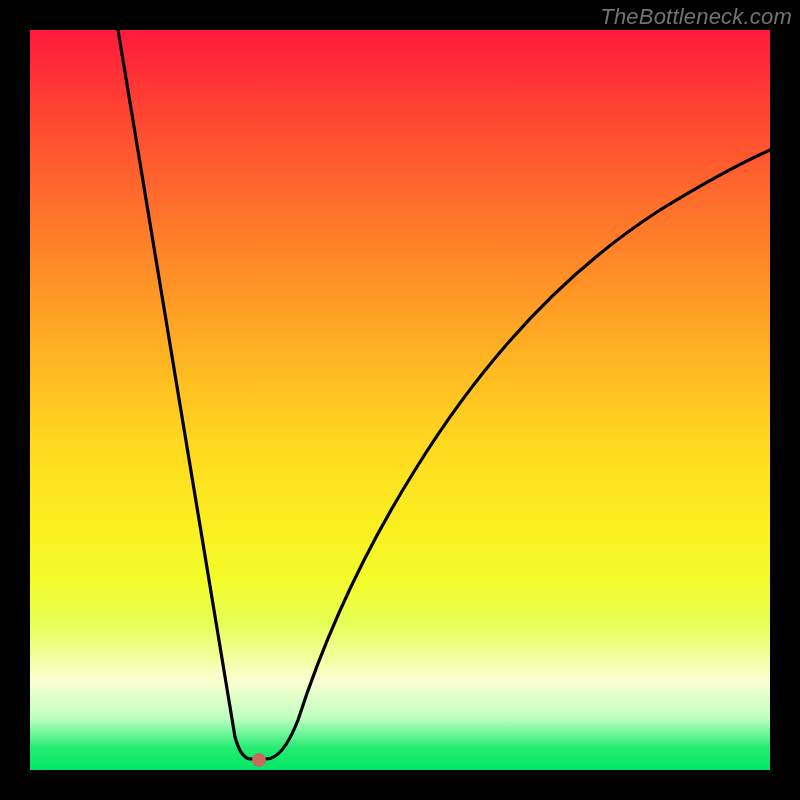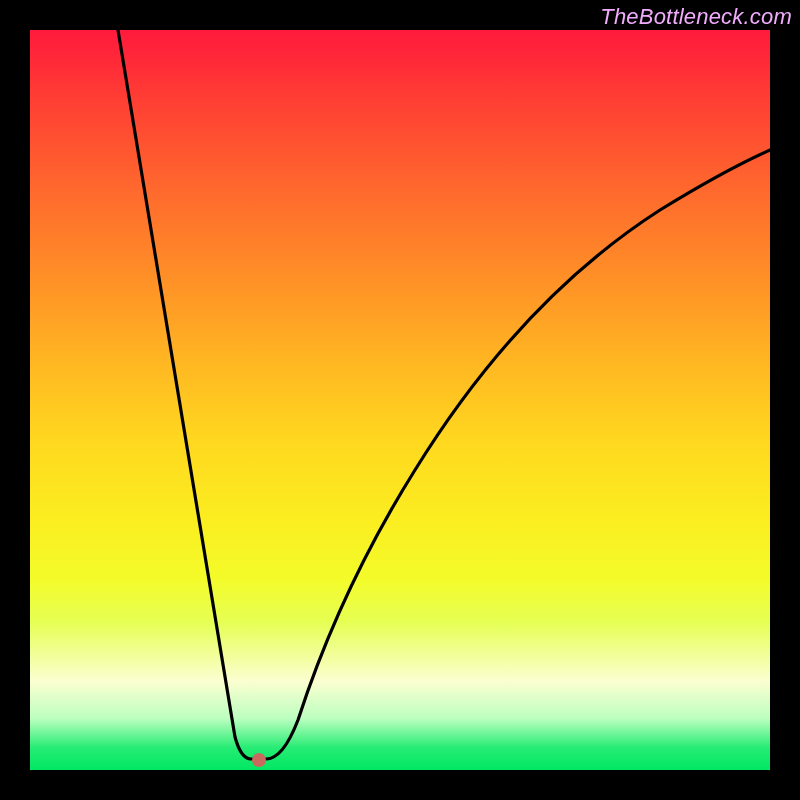--- a/index.html
+++ b/index.html
@@ -63,21 +63,21 @@
     color: #6d6d6d;
     font-style: italic;
     font-family: Arial, Helvetica, sans-serif;
     letter-spacing: 0.2px;
   }
 </style>
 </head>
 <body>
 
 <div class="frame">
-  <div class="attrib" style="color: #f0abfc;">TheBottleneck.com</div>
+  <div class="attrib" style="color: #737373;">TheBottleneck.com</div>
 
   <div class="plot">
     <svg class="curve" viewBox="0 0 740 740" preserveAspectRatio="none">
       <path fill="none" stroke="#000000" stroke-width="3.2" stroke-linecap="round" stroke-linejoin="round" d="M 88 0 L 205 707 Q 211 729 221 729 L 236 729 Q 253 729 268 690 Q 310 560 385 440 Q 490 270 630 180 Q 695 140 740 120"></path>
     </svg>
     <div class="dot" style="left: 31%; top: 98.6%; background: rgb(200, 106, 94);"></div>
   </div>
 </div>
 
 </body></html>

